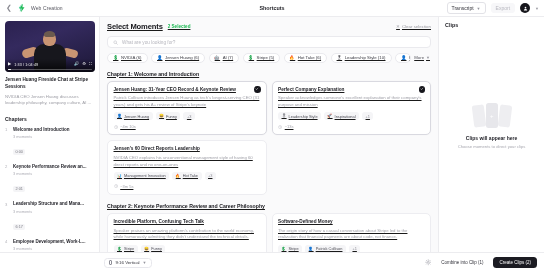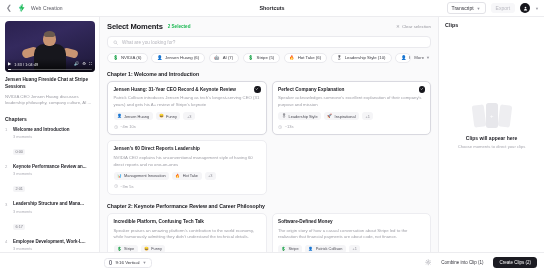--- a/index.html
+++ b/index.html
@@ -131,21 +131,21 @@
     font-size: 4.5px; font-weight: 600; color: #24242b; line-height: 1.3;
     white-space: nowrap; overflow: hidden; text-overflow: ellipsis;
   }
   .chap-moments { font-size: 3.9px; color: #adadb5; margin-top: 1.5px; }
   .chap-time {
     display: inline-block; margin-top: 2px; font-size: 3.8px; color: #7b7b84;
     background: #f4f4f6; border-radius: 2px; padding: 1px 2.5px;
   }
 
   
-  .main { flex: 1; min-width: 0; display: flex; flex-direction: column; background: #fafafb; }
+  .main { flex: 1; min-width: 0; display: flex; flex-direction: column; background: #fafafb; text-decoration: underline; }
   .main-scroll { flex: 1; min-height: 0; overflow: hidden; padding: 5px 7px 0 7px; }
 
   .sm-head { display: flex; align-items: center; gap: 5px; }
   .sm-title { font-size: 7.6px; font-weight: 700; color: #16161b; letter-spacing: -.15px; }
   .sm-count { font-size: 4.6px; color: #1db954; font-weight: 600; }
   .clear-sel {
     margin-left: auto; display: flex; align-items: center; gap: 2px;
     font-size: 4.4px; color: #97979f; cursor: pointer;
   }
   .clear-x { font-size: 4.6px; color: #aaaab1; }

